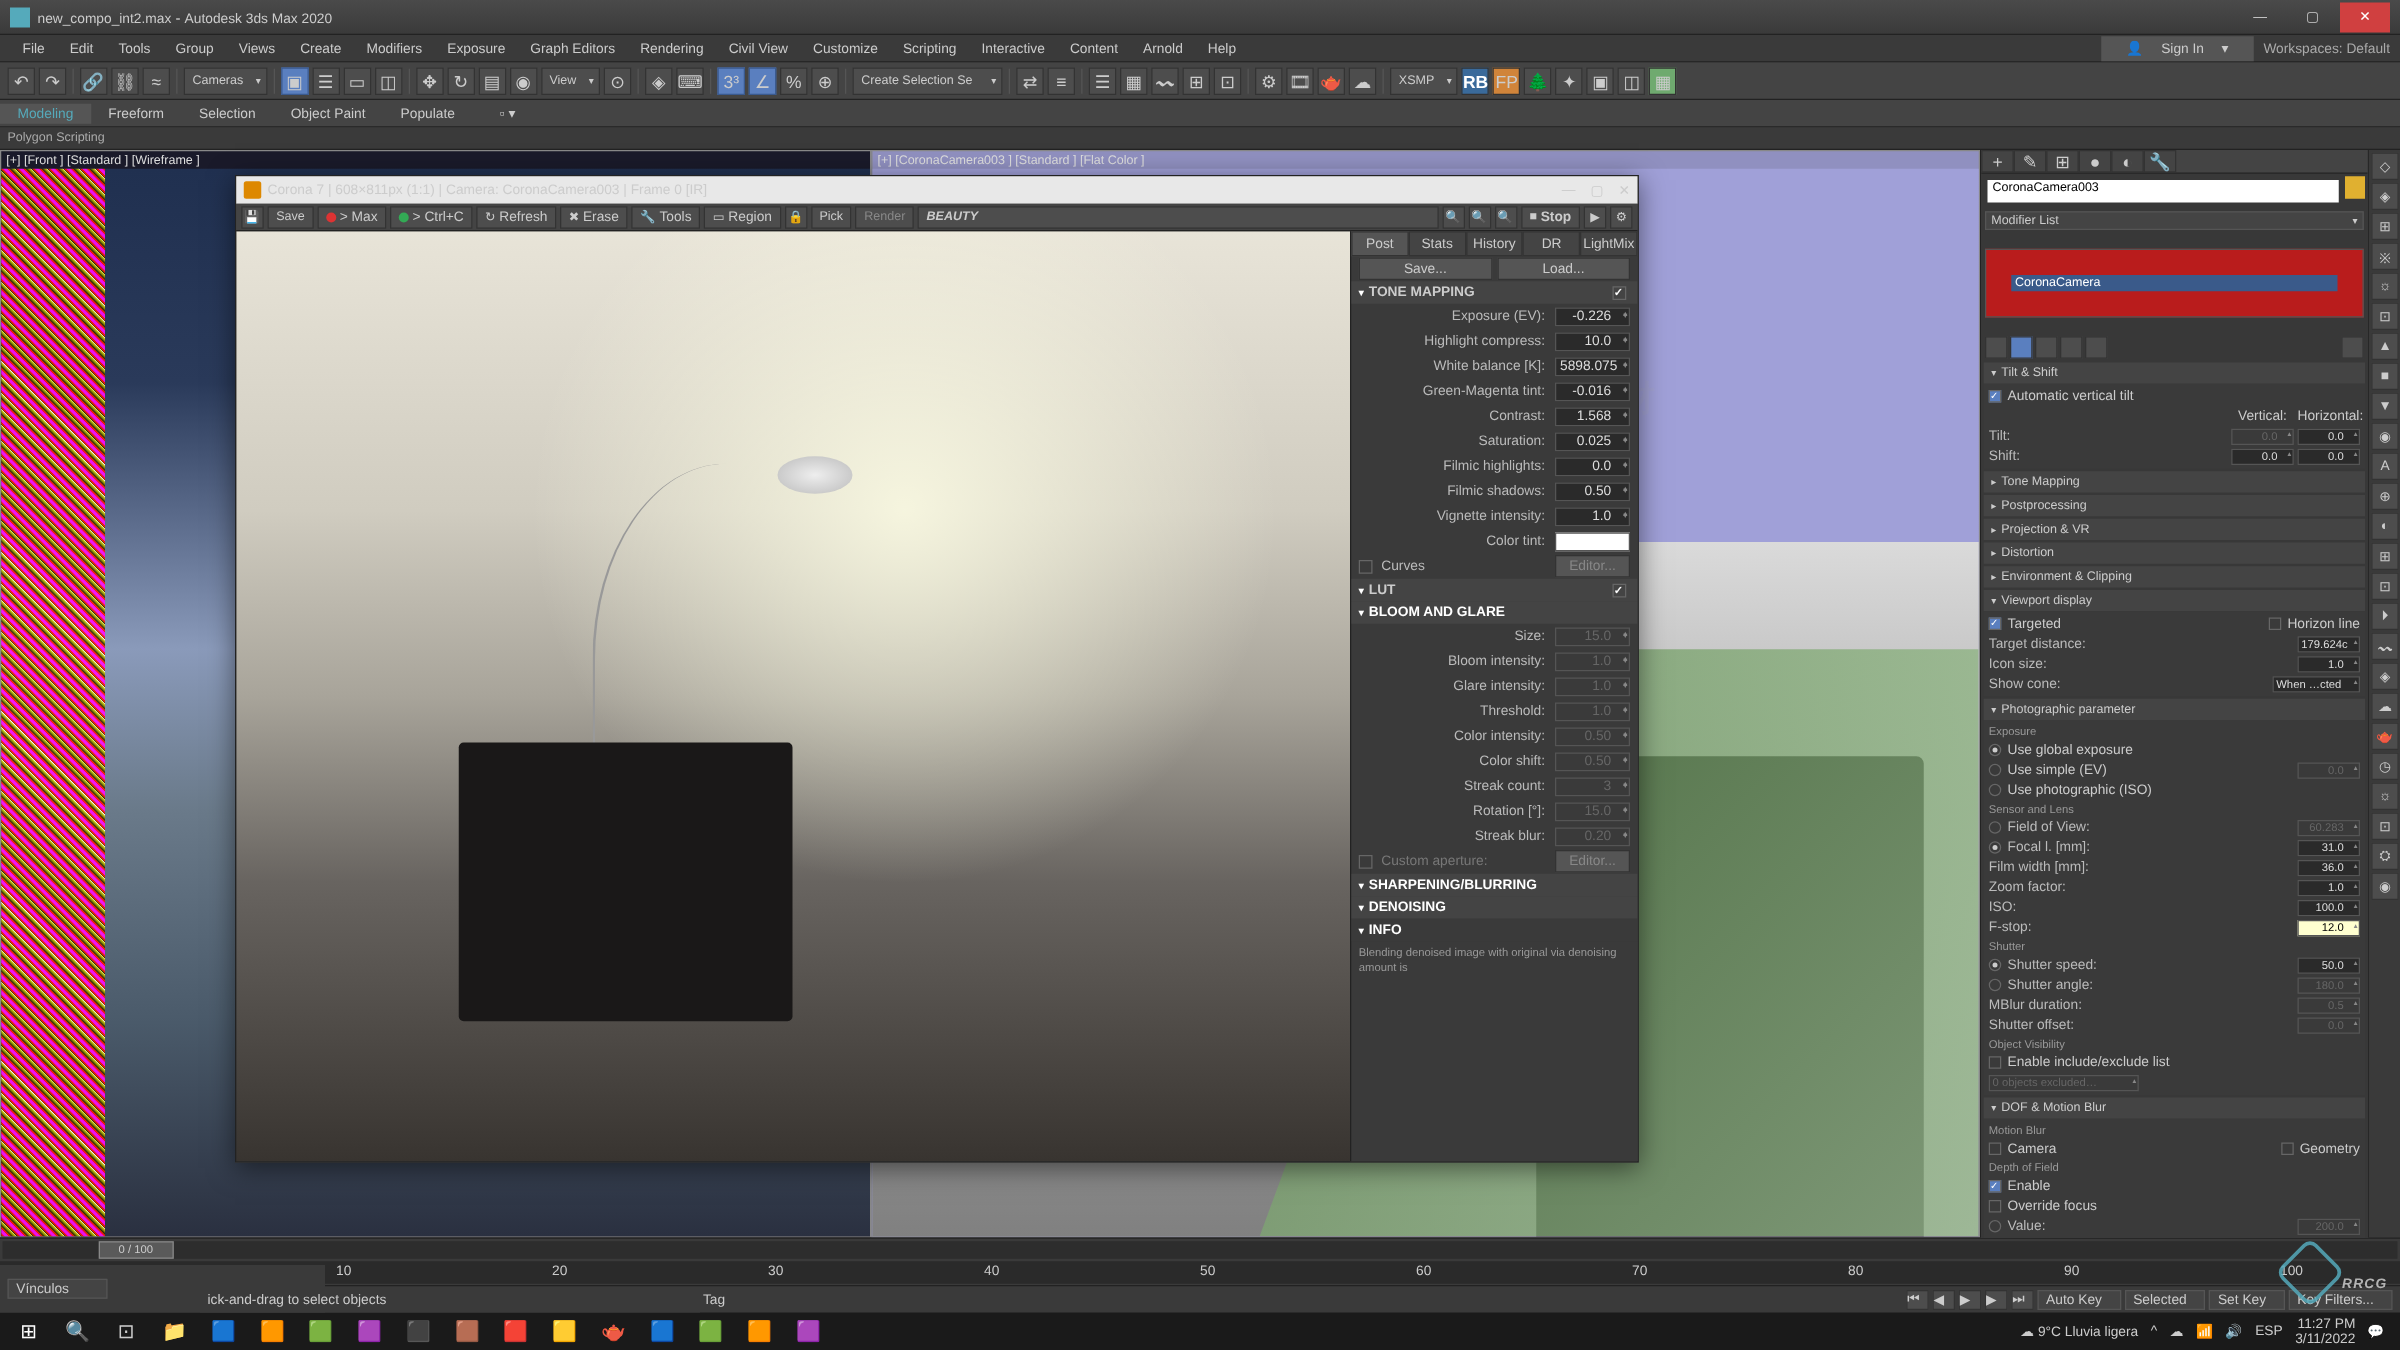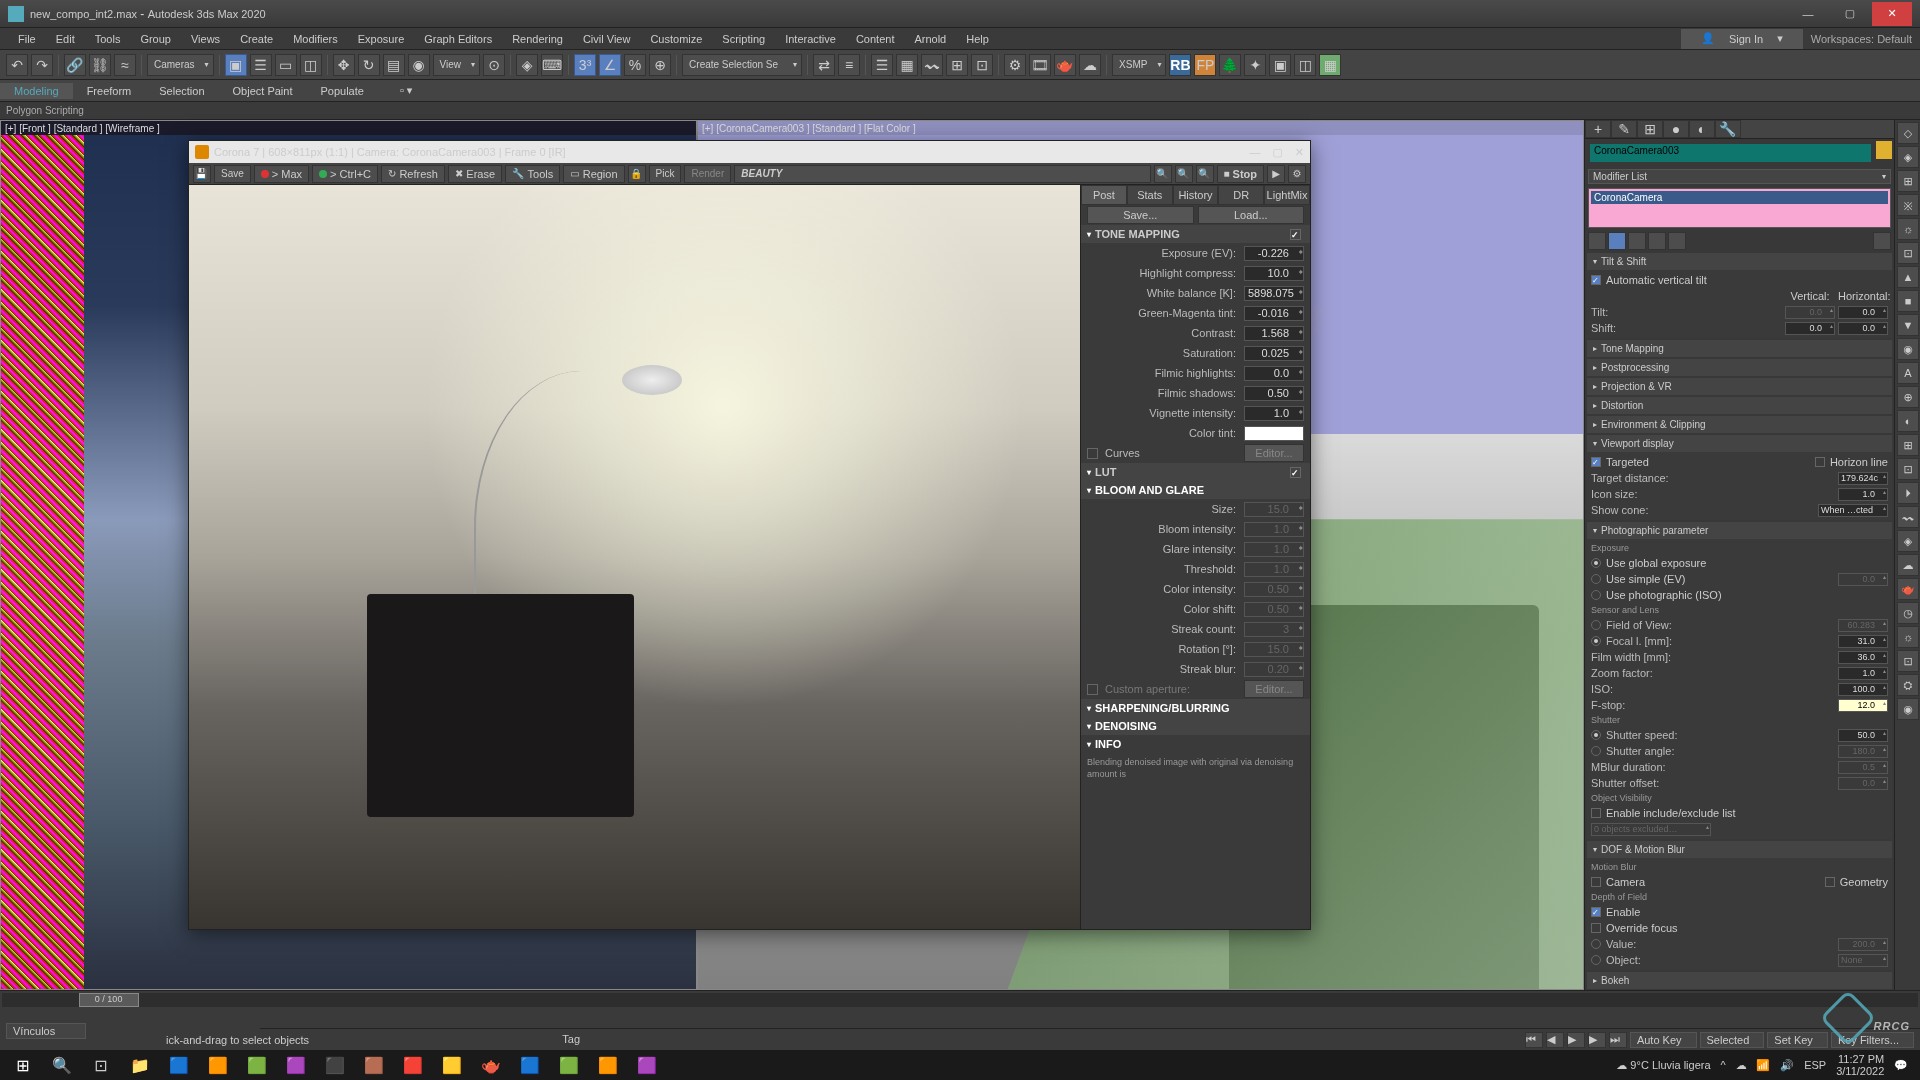--- a/index.html
+++ b/index.html
@@ -65,24 +65,24 @@
 .cs-val::after{content:"◂▸";position:absolute;right:1px;top:0;font-size:7px;color:#888;letter-spacing:-2px;transform:rotate(90deg)}
 .cs-val.dis{background:#3a3a3a;color:#666}
 .cs-btn{flex:1;height:18px;background:#555;border:1px solid #333;text-align:center;line-height:16px}
 .cs-chk{width:11px;height:11px;border:1px solid #666;margin-right:3px;display:inline-block}
 .cs-chk.on::after{content:"✓";font-size:9px;color:#fff;position:relative;top:-2px}
 .colorbox{width:60px;height:15px;background:#fff;border:1px solid #555}
 
 .cmd-panel{width:310px;background:#383838;border-left:1px solid #222;display:flex;flex-direction:column;overflow-y:auto}
 .cmd-tabs{height:24px;display:flex;background:#444;border-bottom:1px solid #222}
 .cmd-tabs span{width:26px;display:flex;align-items:center;justify-content:center;border:1px solid #333;font-size:14px}
-.cmd-name{height:18px;background:#0f766e;color:#000;margin:3px;padding:1px 4px;font-size:10px}
+.cmd-name{height:18px;background:#ffffff;color:#000;margin:3px;padding:1px 4px;font-size:10px}
 .cmd-dd{height:18px;background:#444;margin:2px 3px;padding:1px 4px;border:1px solid #555;font-size:10px;display:flex;align-items:center}
 .cmd-dd::after{content:"▾";margin-left:auto;font-size:8px}
-.cmd-stack{height:110px;background:#f9a8d4;margin:2px 3px;border:1px solid #555;padding:2px}
+.cmd-stack{height:110px;background:#b91c1c;margin:13px 3px;border:1px solid #555;padding:20px}
 .cmd-stack-item{background:#3a5a8a;color:#fff;padding:1px 3px;font-size:10px}
 .cmd-tools{display:flex;gap:2px;padding:2px 3px}
 .cmd-tools span{width:18px;height:18px;background:#4d4d4d;border:1px solid #333}
 .cmd-tools .act{background:#5a7fbf}
 
 .rollout{margin:1px 2px}
 .ro-hdr{background:#444;padding:3px 6px;font-size:10px;display:flex;align-items:center;cursor:pointer}
 .ro-hdr::before{content:"▾";margin-right:4px;font-size:8px}
 .ro-hdr.cls::before{content:"▸"}
 .ro-body{padding:2px 4px;background:#3a3a3a}
@@ -628,20 +628,33 @@
       <div class="cs-hdr">DENOISING</div>
       <div class="cs-hdr" style="background:#3a3a3a">INFO</div>
       <div style="padding:4px 6px;color:#999;font-size:9px;line-height:1.3">Blending denoised image with original via denoising amount is</div>
     </div>
   </div>
 </div>
 
 <div class="timeline">
   <div class="tl-slider">
     <div class="handle">0 / 100</div>
+  </div>
+  <div class="tl-ruler">
+    <span style="left:5%">0</span>
+      <span style="left:14%">10</span>
+    <span style="left:23%">20</span>
+      <span style="left:32%">30</span>
+    <span style="left:41%">40</span>
+      <span style="left:50%">50</span>
+    <span style="left:59%">60</span>
+      <span style="left:68%">70</span>
+    <span style="left:77%">80</span>
+      <span style="left:86%">90</span>
+    <span style="left:95%">100</span>
   </div>
 </div>
 
 <div class="statusbar">
   <span>1 Camera Selected</span>
   <span style="margin-left:40px">🔒</span>
   <span>⛶</span>
   <span class="sb-coord">
       <span>X:</span>
       <input value="763.327m" style="">

